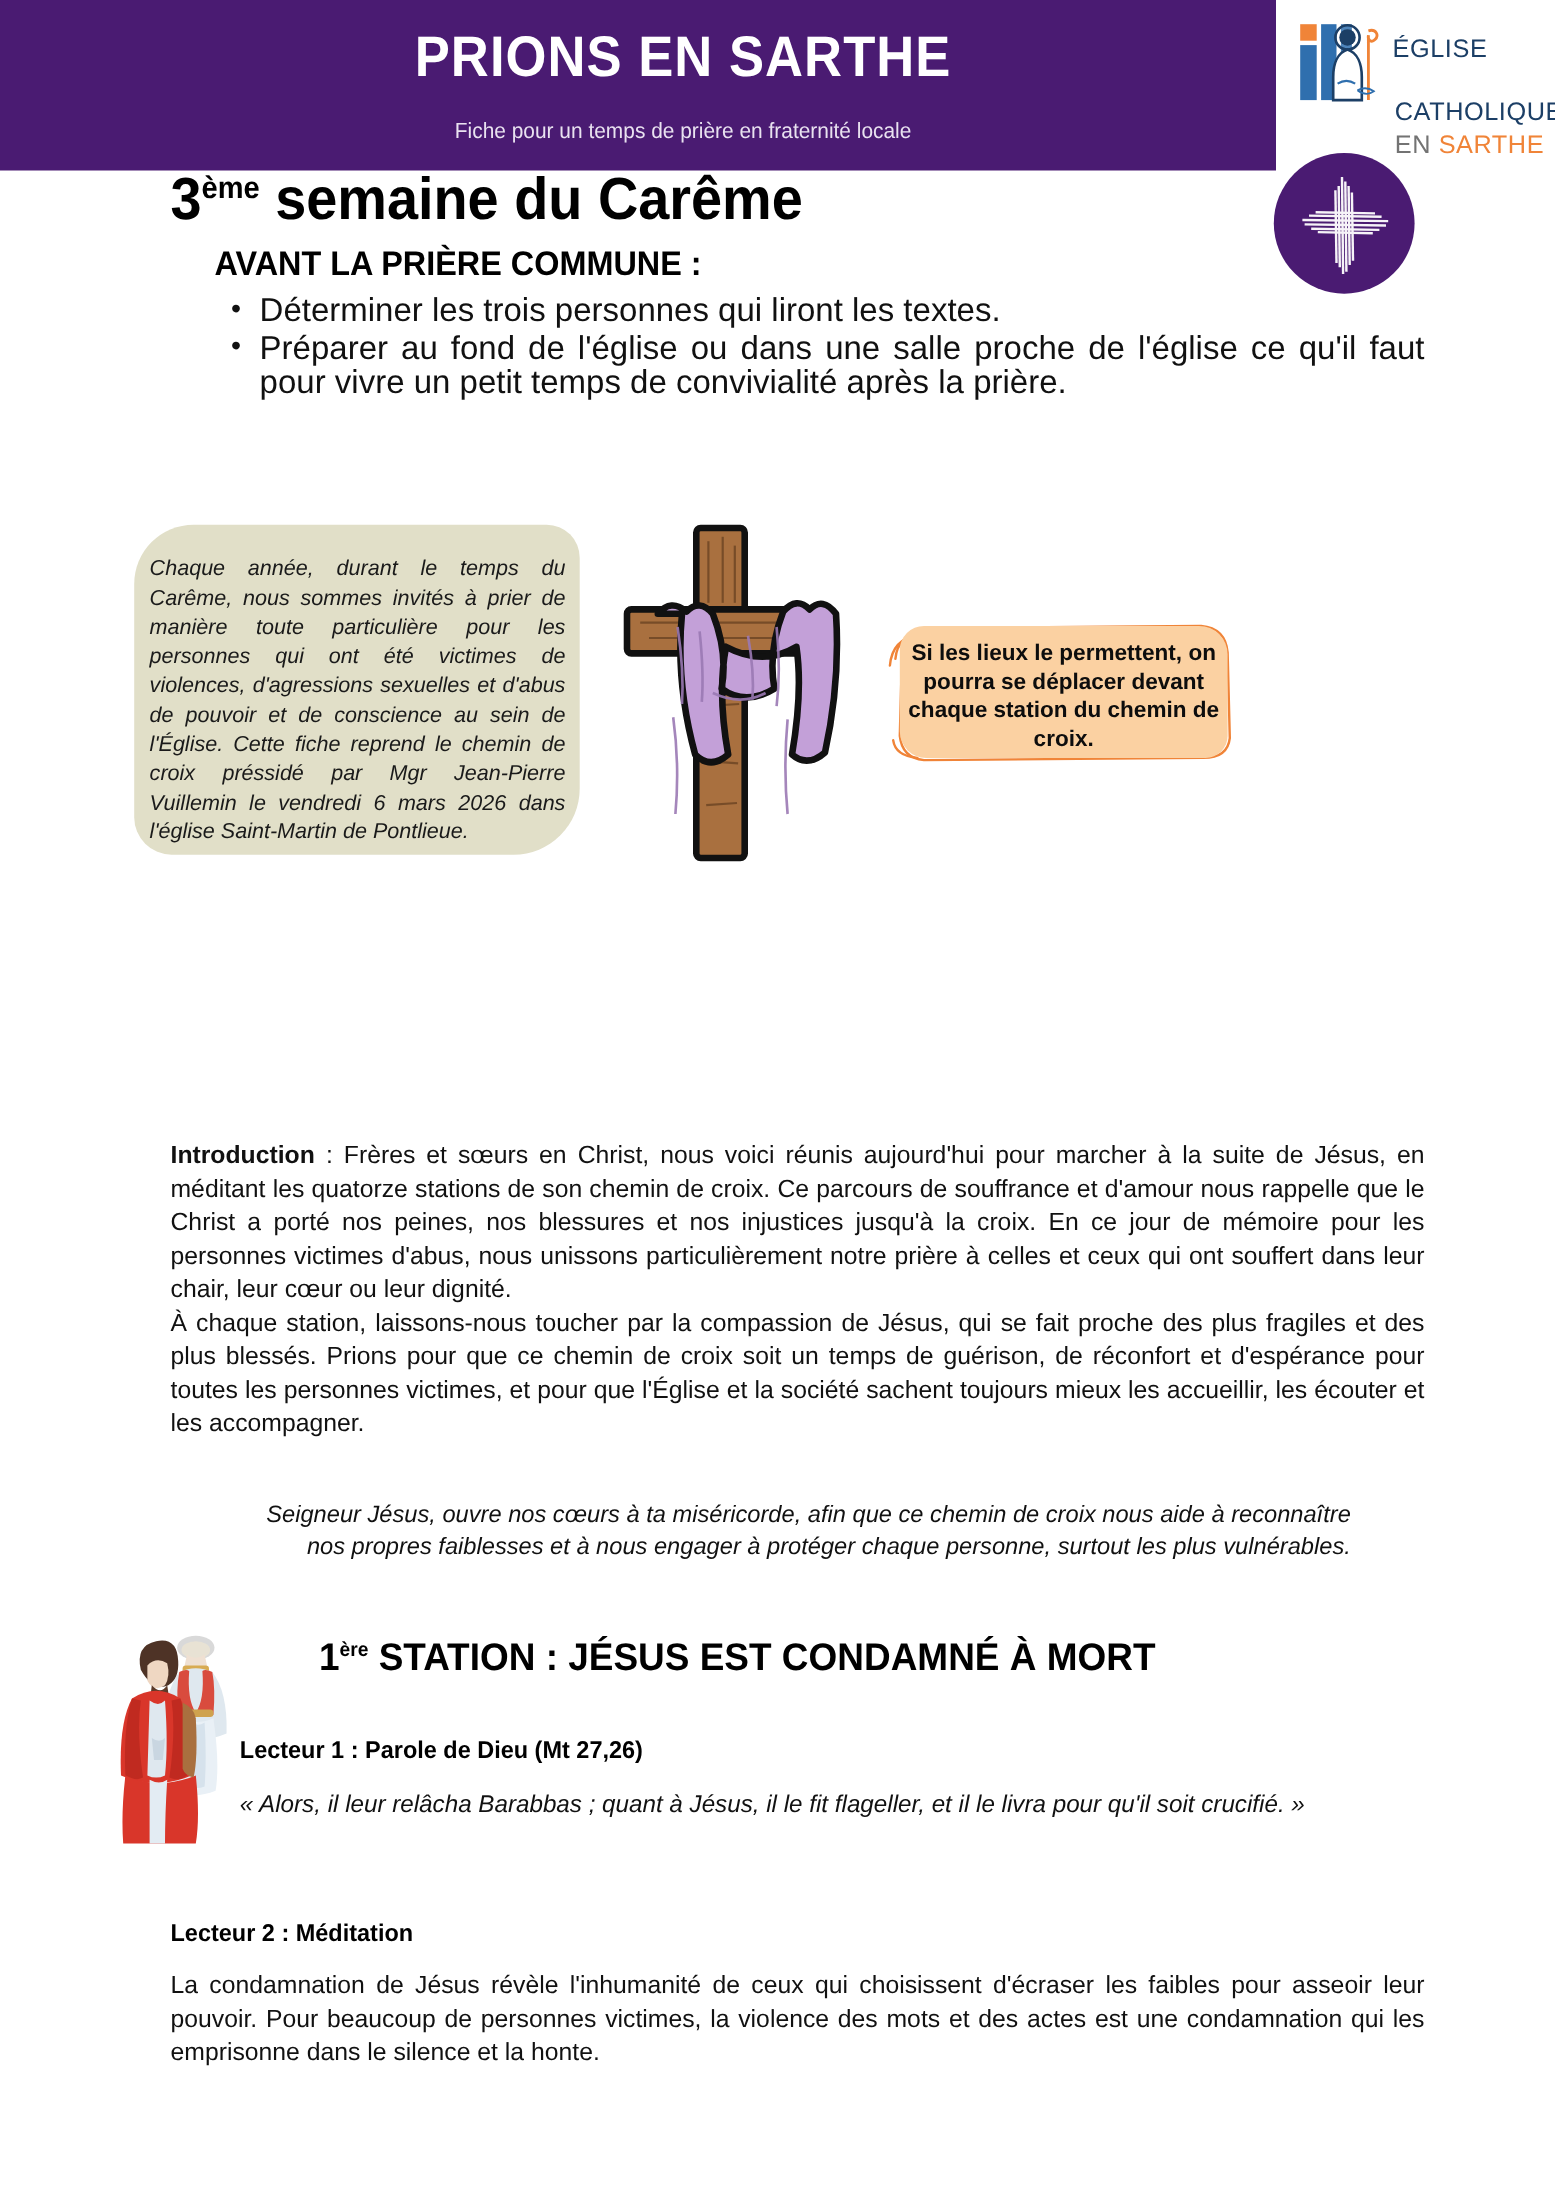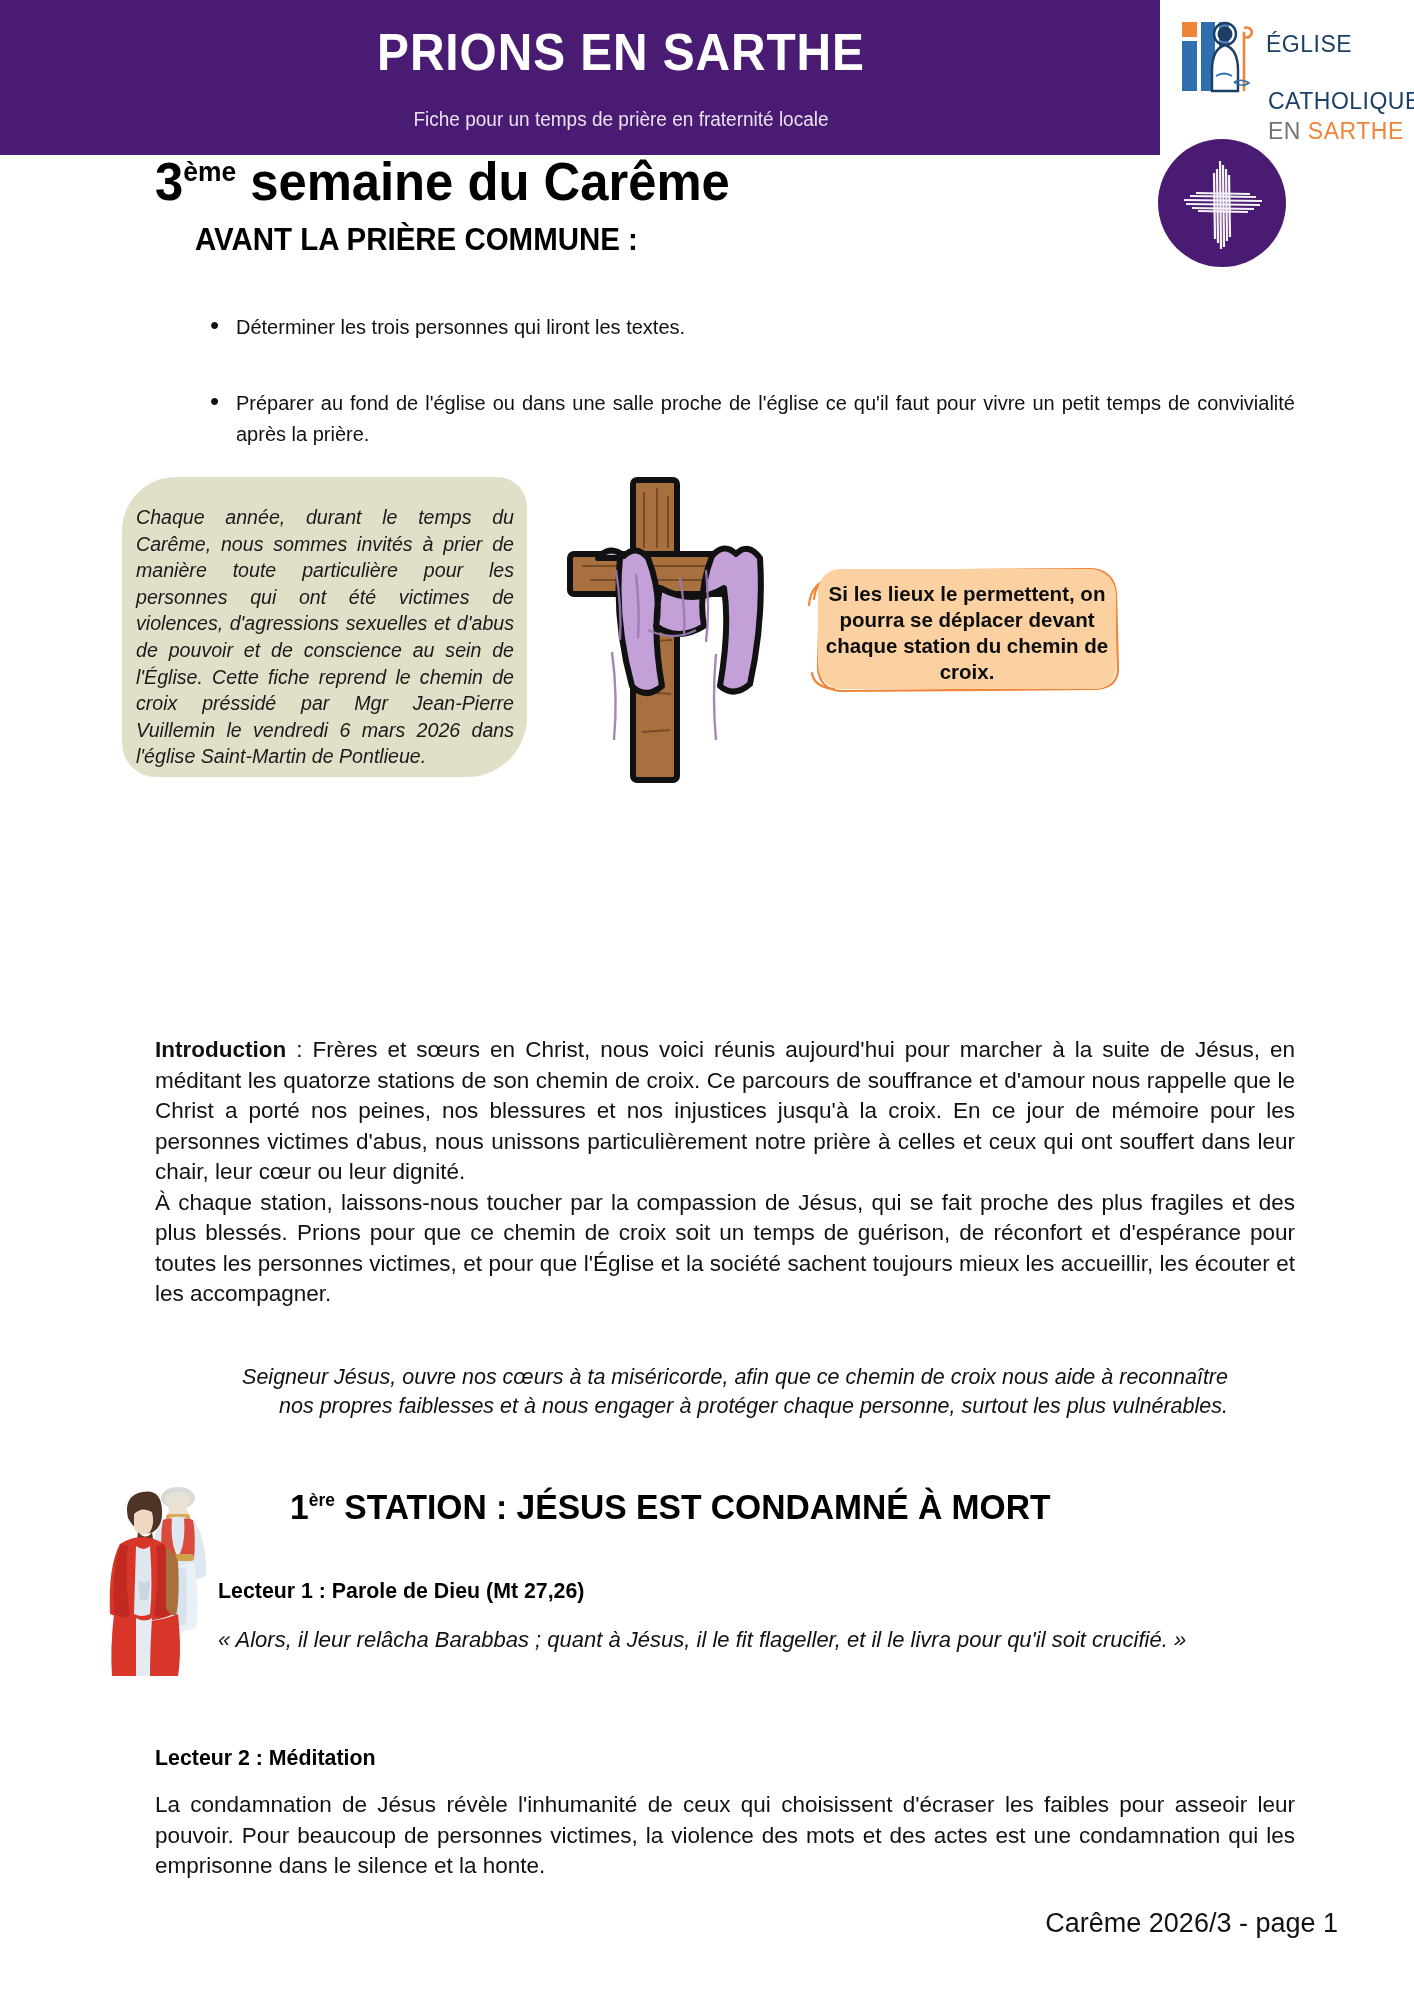--- a/index.html
+++ b/index.html
@@ -122,27 +122,26 @@
   
   .bullets {
     position: absolute;
     left: 200px; top: 267px;
     width: 1095px;
   }
   .bullets li {
     list-style: none;
     position: relative;
     padding-left: 36px;
-    font-size: 20px;
+    font-size: 30px;
     line-height: 31px;
     color: #111;
     text-align: justify;
     margin-bottom: 3px;
     font-family: "Liberation Sans", sans-serif;
-    margin-top: 45px;
   }
   .bullets li::before {
     content: "•";
     position: absolute;
     left: 10px; top: -2px;
     font-size: 26px;
   }
 
   
   .beige-box {
@@ -440,14 +439,13 @@
 
   <div class="station-title">
     <span>1</span><sup>ère</sup><span> STATION : JÉSUS EST CONDAMNÉ À MORT</span>
   </div>
 
   <div class="reader-head r1">Lecteur 1 : Parole de Dieu (Mt 27,26)</div>
   <div class="scripture">« Alors, il leur relâcha Barabbas ; quant à Jésus, il le fit flageller, et il le livra pour qu'il soit crucifié. »</div>
   <div class="reader-head r2">Lecteur 2 : Méditation</div>
   <div class="meditation">La condamnation de Jésus révèle l'inhumanité de ceux qui choisissent d'écraser les faibles pour asseoir leur pouvoir. Pour beaucoup de personnes victimes, la violence des mots et des actes est une condamnation qui les emprisonne dans le silence et la honte.</div>
 
-  <div class="footer">Carême 2026/3 - page 1</div>
 </div>
 
 </body></html>

